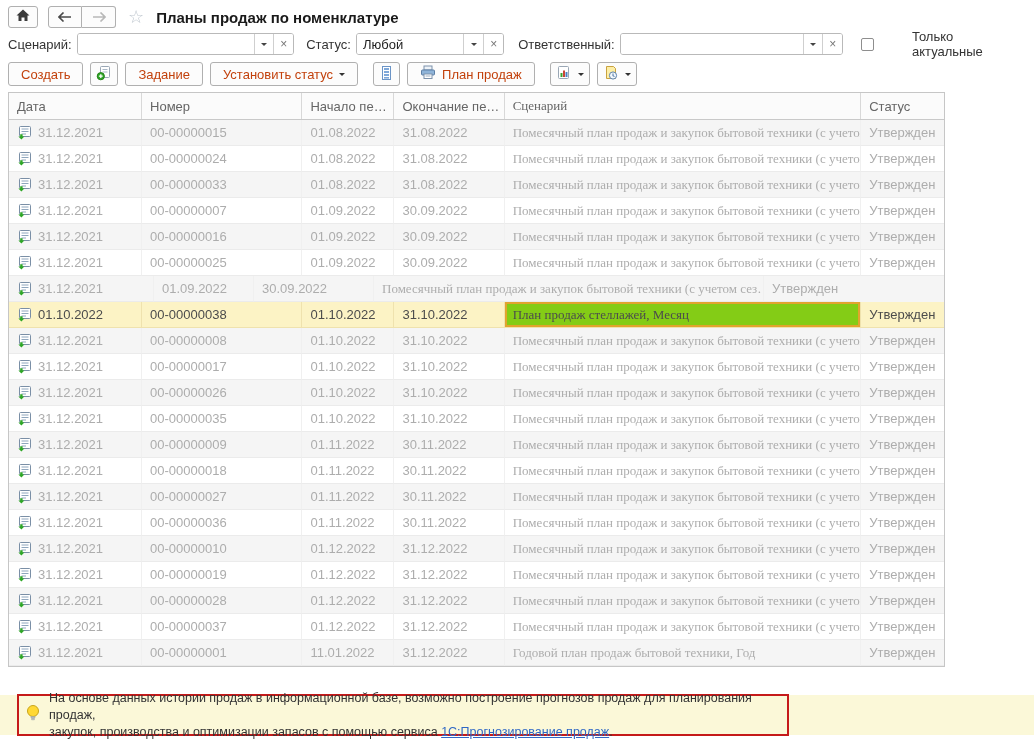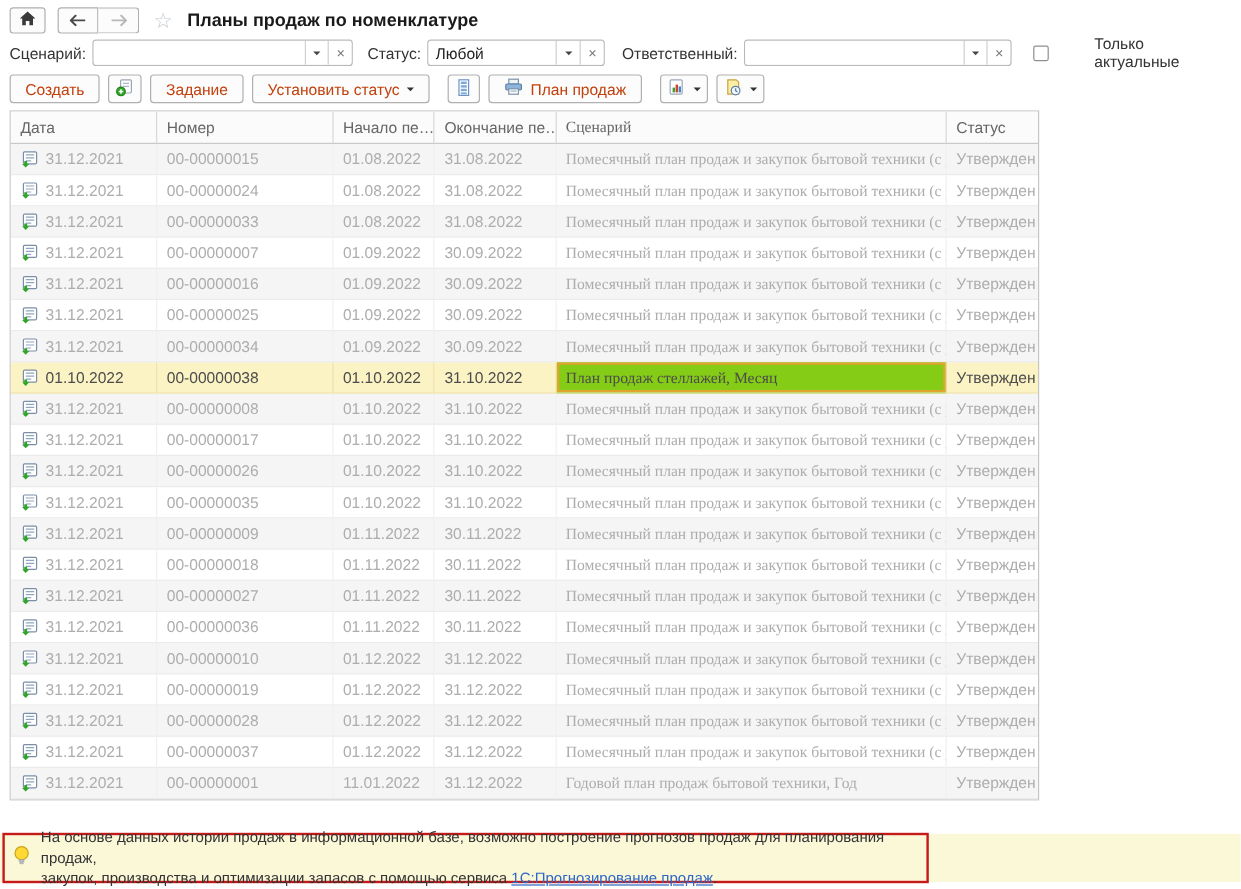--- a/index.html
+++ b/index.html
@@ -36,40 +36,40 @@
 
   
   .toolbar { display:flex; align-items:center; height:34px; padding:4px 8px 6px 8px; gap:7px; }
   .tbtn { height:24px; border:1px solid #b0b0b0; border-radius:3px; background:#fcfcfc; color:#c2410c;
           font-size:13px; padding:0 12px; display:flex; align-items:center; gap:6px; cursor:pointer; white-space:nowrap; }
   .tbtn.icon-only { padding:0 5px; }
   .gap-l { margin-left:8px; }
   .dd-tri { width:0; height:0; border:3.5px solid transparent; border-top-color:#333; margin-top:4px; }
 
   
-  .grid { margin:0 4px 0 8px; width:858px; border:1px solid #c6c6c6; }
+  .grid { margin:0 4px 0 8px; width:937px; border:1px solid #c6c6c6; }
   .grid-header { display:flex; height:27px; background:#fbfbfb; border-bottom:1px solid #c9c9c9; }
   .hcell { display:flex; align-items:center; gap:5px; padding-left:8px; color:#666;
            border-right:1px solid #d8d8d8; overflow:hidden; white-space:nowrap; cursor:pointer; }
   .sort-arrow { font-size:11px; color:#555; }
   .grid-row { display:flex; height:26px; background:#fff; cursor:pointer; }
   .grid-row.zebra { background:#f5f5f5; }
   .cell { display:flex; align-items:center; padding-left:8px; color:#adadad;
           border-right:1px solid #f0f0f0; border-bottom:1px solid #ebebeb;
           overflow:hidden; white-space:nowrap; }
   .c0 { width:145px; } .c1 { width:175px; } .c2 { width:100px; } .c3 { width:120px; }
   .c4 { width:390px;font-family:Liberation Serif, serif; } .c5 { width:90px; border-right:none !important; }
   .grid-row.selected { background:#fcf3c5; }
   .grid-row.selected .cell { color:#4c4c4c; border-right-color:#efe2ae; border-bottom-color:#efe2ae; }
   .grid-row.selected .cell.active { box-shadow:inset 0 0 0 2px #e1a42e; background:#84cc16; }
   .doc-icon { margin-right:6px; display:inline-flex; flex:0 0 auto; }
 
   
   .infobar { position:relative; margin-top:28px; height:40px; background:#fbf8d8; }
-  .highlight-box { position:absolute; left:2px; top:-1px; width:772px; height:42px;
+  .highlight-box { position:absolute; left:17px; top:-1px; width:772px; height:42px;
                    border:2px solid #c51a1a; display:flex; align-items:center; }
   .bulb { margin:0 9px 0 7px; flex:0 0 auto; }
   .infotext { font-size:12.5px; color:#333; line-height:17px; }
   .infolink { color:#2e67c5; text-decoration:underline; cursor:pointer; }
 </style>
 </head>
 <body>
 
 <div class="app">
 
@@ -347,21 +347,20 @@
               <svg width="15" height="15" viewBox="0 0 15 15">
                 <rect x="2.5" y="1.5" width="11" height="10" rx="1" fill="#ffffff" stroke="#7a8fa6"></rect>
                 <line x1="4.5" y1="4" x2="11.5" y2="4" stroke="#8fa6bd"></line>
                 <line x1="4.5" y1="6.5" x2="11.5" y2="6.5" stroke="#8fa6bd"></line>
                 <line x1="4.5" y1="9" x2="9" y2="9" stroke="#8fa6bd"></line>
                 <path d="M3.2 9.2 h2.4 v2.4 h1.8 l-3 3 -3 -3 h1.8 z" fill="#2fa726"></path>
               </svg>
             </span>
             <span>31.12.2021</span>
           </div>
-          <div class="cell c1">00-00000034</div>
           <div class="cell c2">01.09.2022</div>
           <div class="cell c3">30.09.2022</div>
           <div class="cell c4">Помесячный план продаж и закупок бытовой техники (с учетом сез…</div>
           <div class="cell c5">Утвержден</div>
         </div>
         <div class="grid-row selected">
           <div class="cell c0">
             <span class="doc-icon">
               <svg width="15" height="15" viewBox="0 0 15 15">
                 <rect x="2.5" y="1.5" width="11" height="10" rx="1" fill="#ffffff" stroke="#7a8fa6"></rect>

